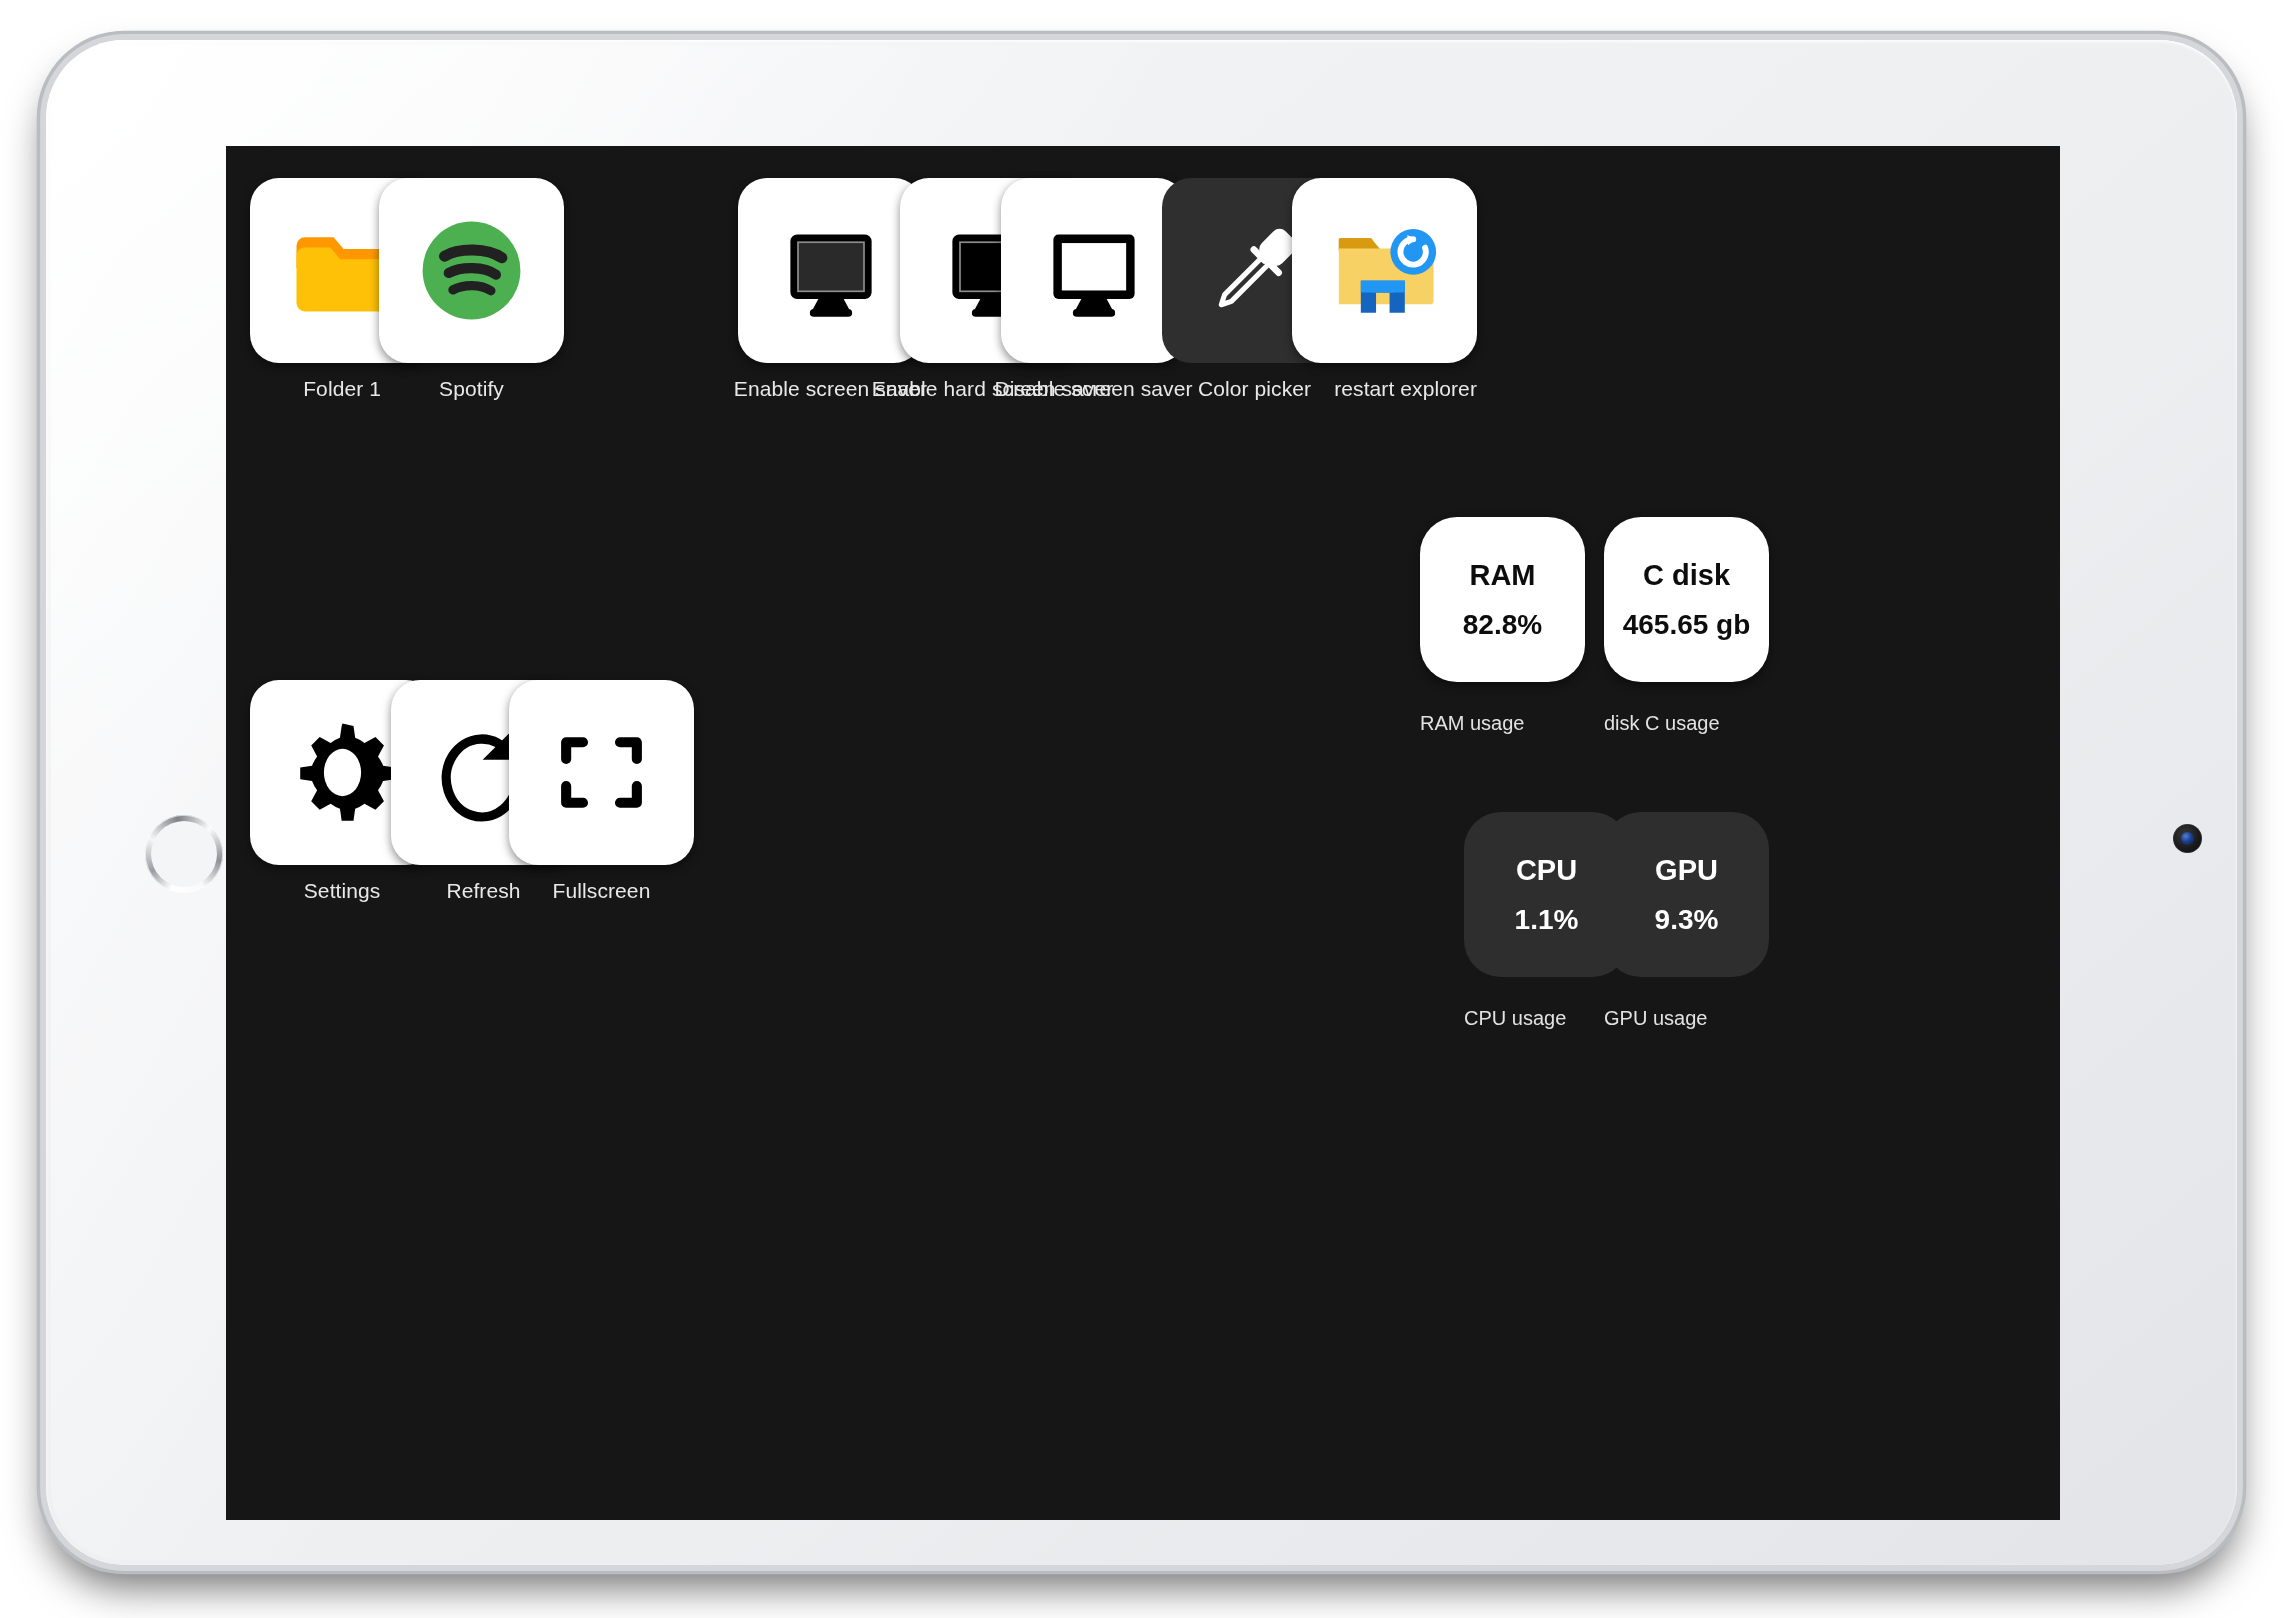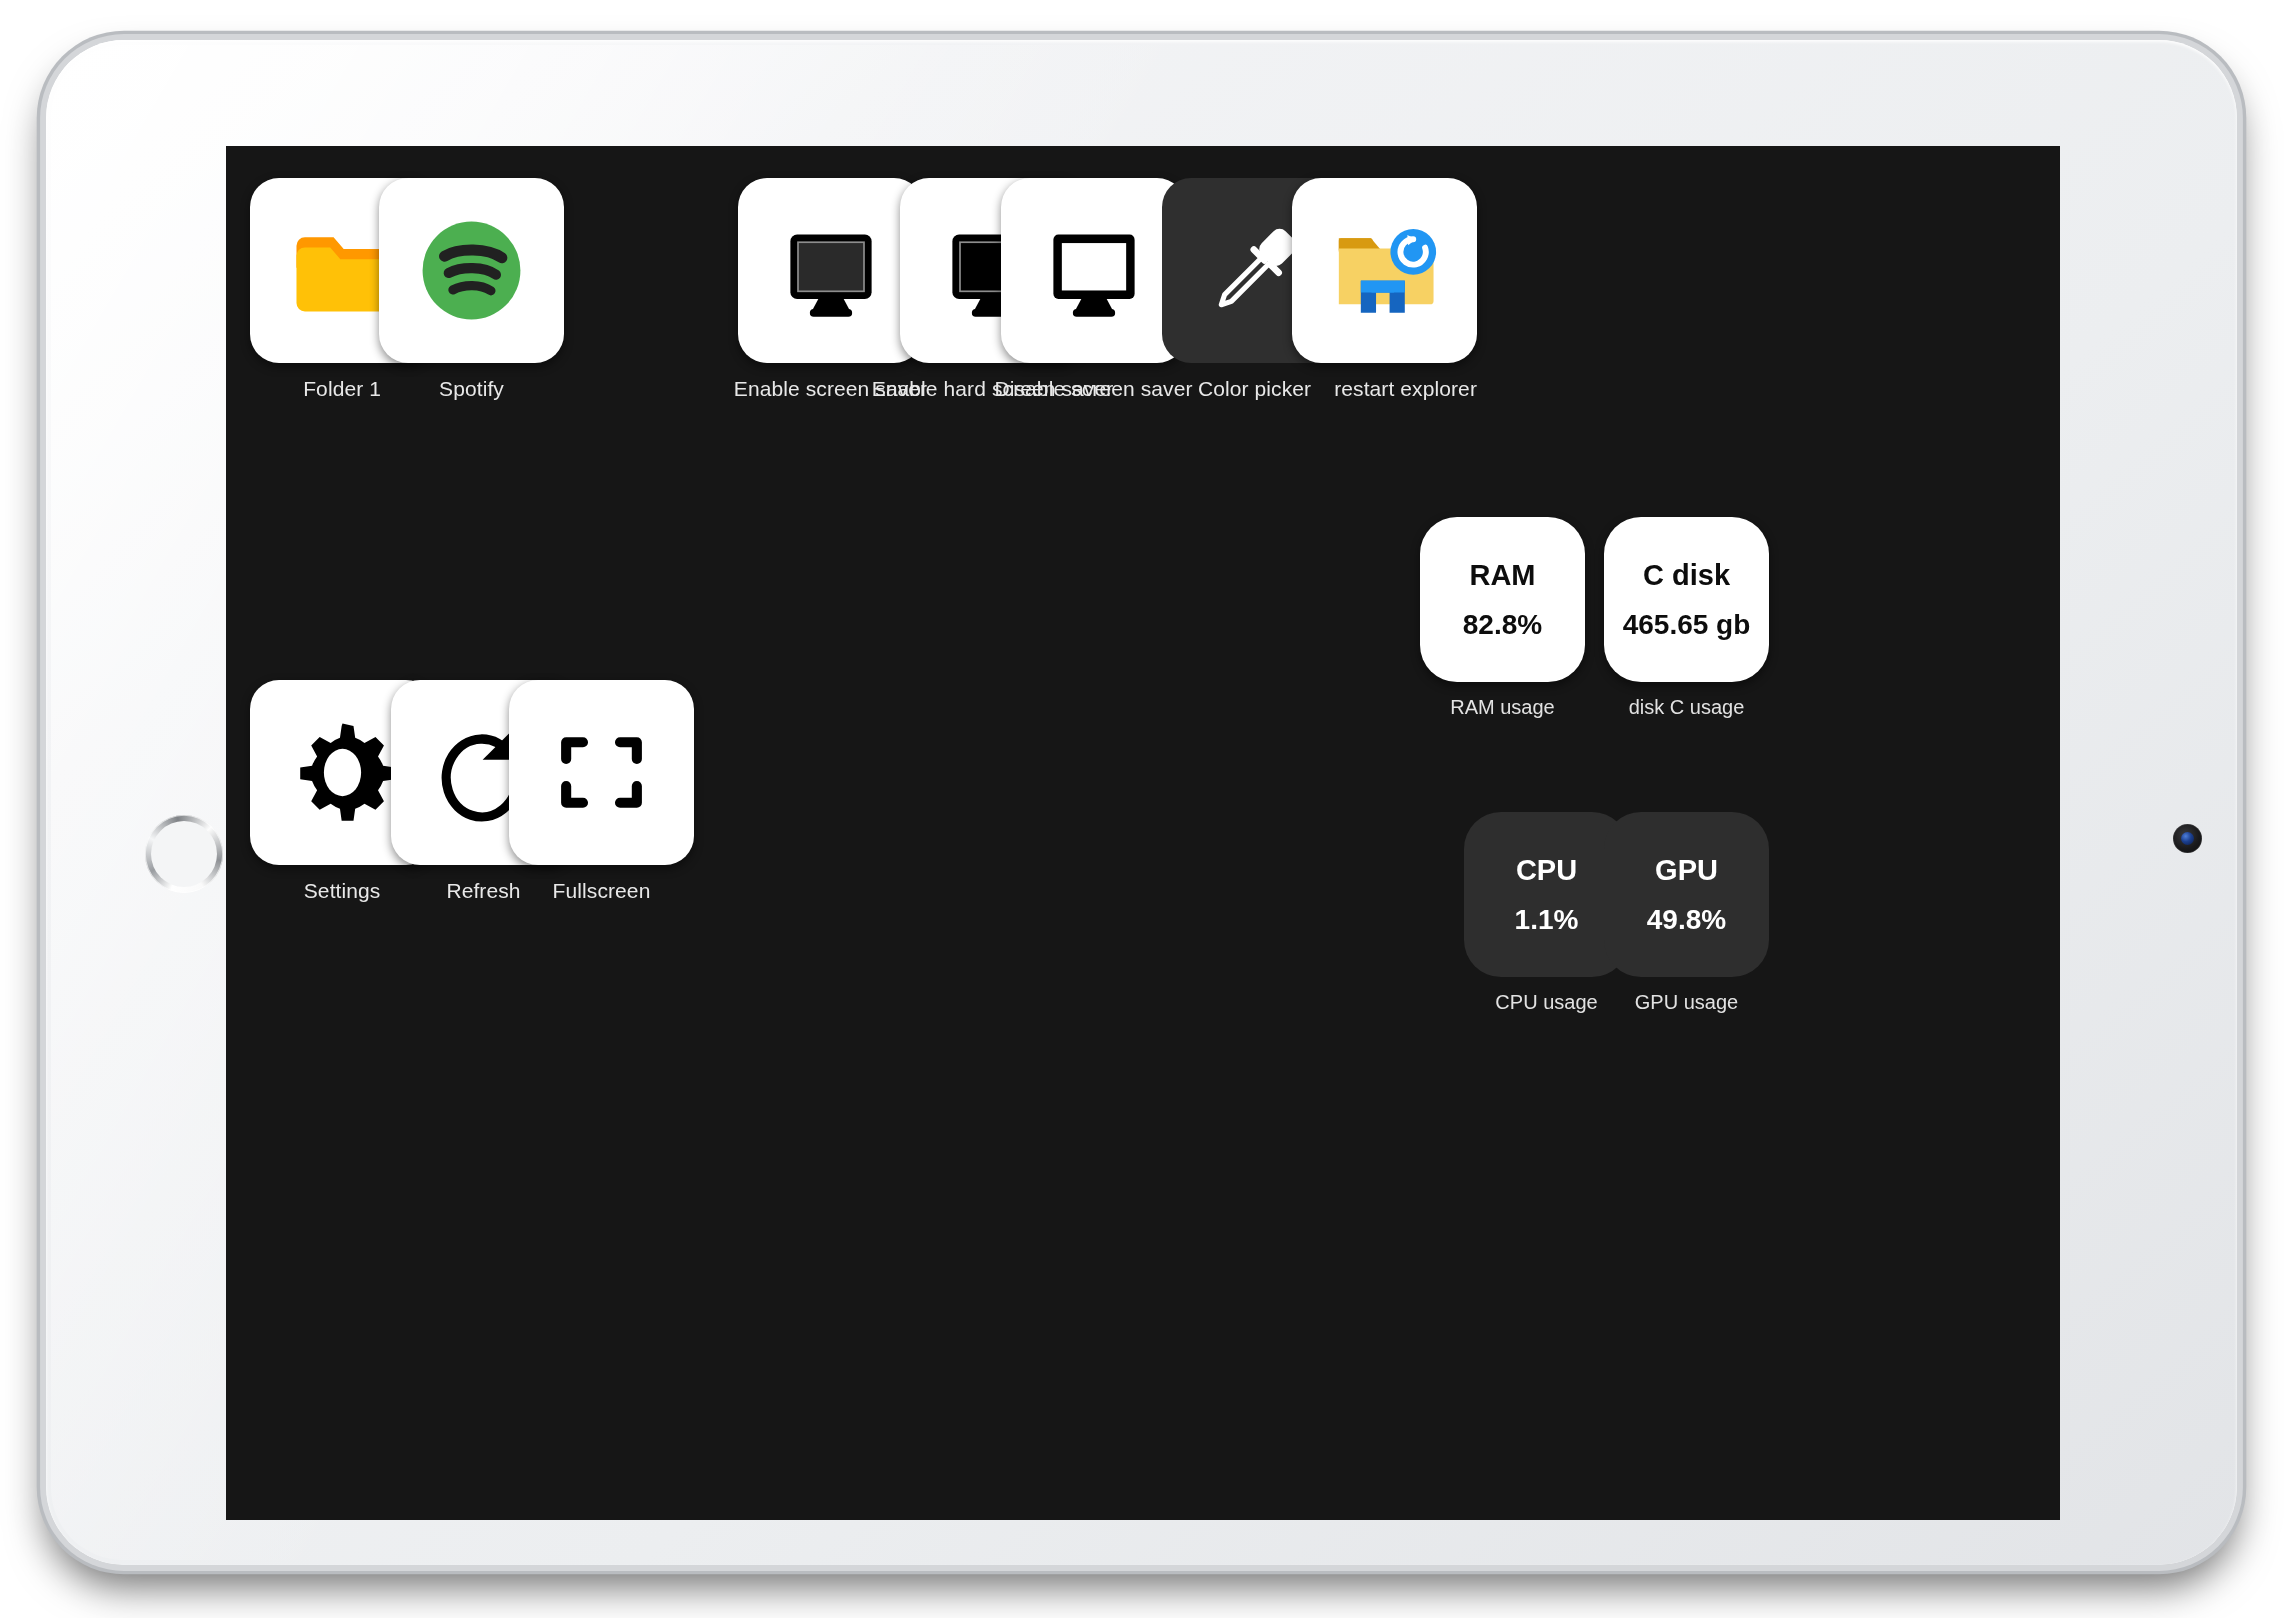--- a/index.html
+++ b/index.html
@@ -123,21 +123,21 @@
     white-space: nowrap;
     letter-spacing: 0.1px;
   }
 
   
   .widget-cell {
     position: absolute;
     width: 165px;
     display: flex;
     flex-direction: column;
-    align-items: center;
+    gap: 16px;
   }
   .widget-tile {
     width: 165px;
     height: 165px;
     border-radius: 37px;
     display: flex;
     flex-direction: column;
     align-items: center;
     justify-content: center;
     gap: 17px;
@@ -324,19 +324,19 @@
     <div class="widget-tile darktile">
       <div class="widget-title">CPU</div>
       <div class="widget-value">1.1%</div>
     </div>
     <div class="widget-label">CPU usage</div>
   </div>
 
   <div class="widget-cell" style="left:1378px; top:666px;">
     <div class="widget-tile darktile">
       <div class="widget-title">GPU</div>
-      <div class="widget-value">49.8%</div>
+      <div class="widget-value">9.3%</div>
     </div>
     <div class="widget-label">GPU usage</div>
   </div>
 
 </div>
 
 
 </body></html>

